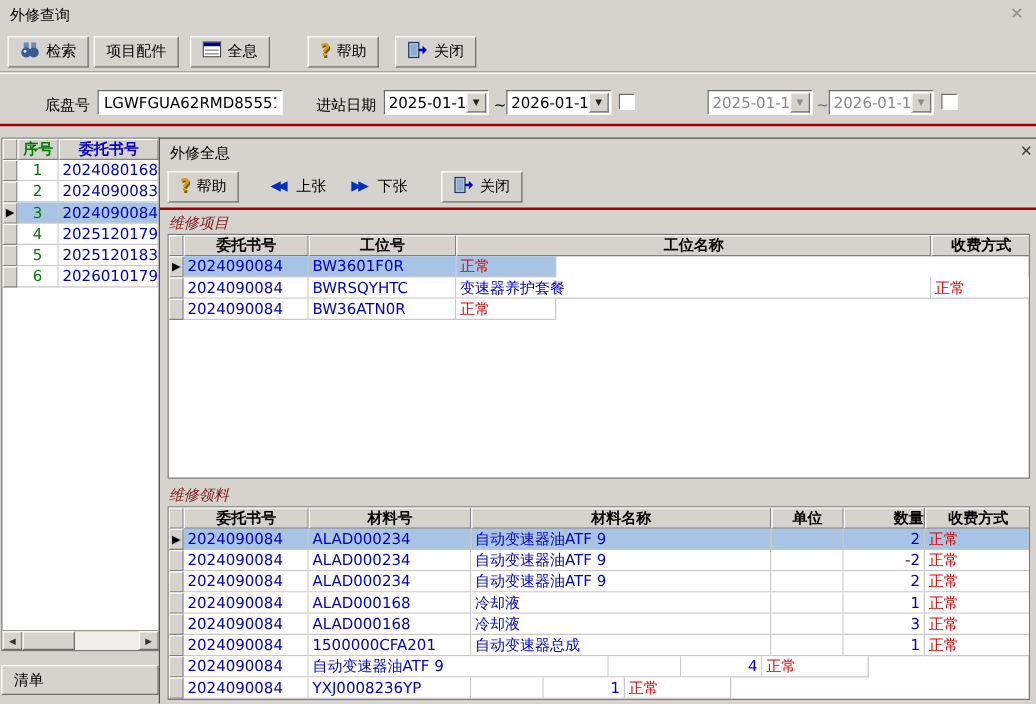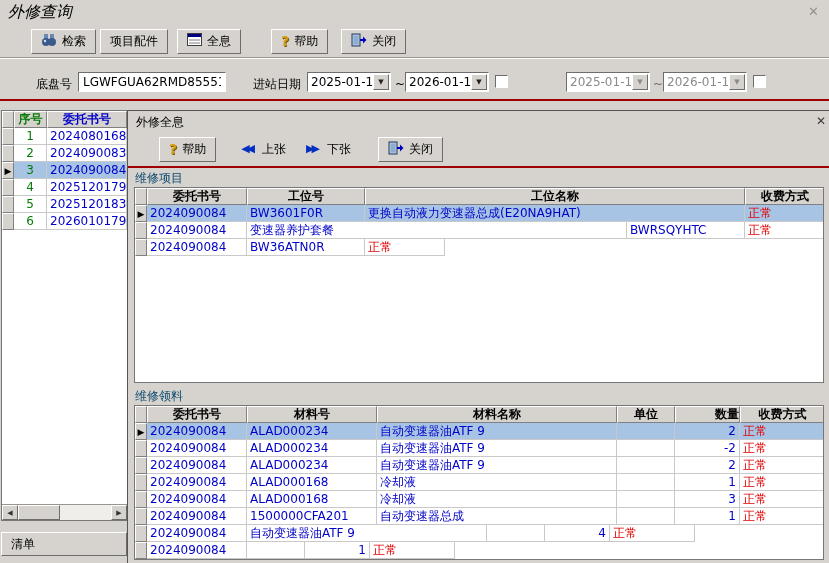--- a/index.html
+++ b/index.html
@@ -6,25 +6,25 @@
   html,body{width:829px;height:563px;overflow:hidden;}
   body{position:relative;background:#d6d3ce;color:#000;
        font-family:"DejaVu Sans","Liberation Sans",sans-serif;font-size:12px;}
 
   .raised{border-top:1px solid #fff;border-left:1px solid #fff;
           border-right:1px solid #6d6d6d;border-bottom:1px solid #6d6d6d;background:#d6d3ce;}
 
   
   .main-titlebar{position:absolute;top:0;left:0;width:100%;height:24px;
                  display:flex;align-items:center;padding:0 8px;}
-  .main-title{font-size:16px;font-style:italic;}
+  .main-title{font-size:12px;}
   .win-close{position:absolute;right:10px;top:4px;font-size:13px;color:#96928a;cursor:default;}
 
   .toolbar{position:absolute;top:27px;left:6px;height:28px;display:flex;align-items:center;}
-  .tb-btn{display:inline-flex;align-items:center;gap:5px;height:25px;padding:0 9px;cursor:default;margin-left:25px;}
+  .tb-btn{display:inline-flex;align-items:center;gap:5px;height:25px;padding:0 9px;cursor:default;}
   .tb-btn span.lbl{line-height:23px;}
   .groove{position:absolute;left:0;top:57px;width:100%;height:2px;
           border-top:1px solid #9a968e;border-bottom:1px solid #fff;}
 
   
   .flabel{position:absolute;height:16px;line-height:16px;}
   .field{position:absolute;height:20px;padding:0 4px;background:#fff;
          border-top:1px solid #6d6d6d;border-left:1px solid #6d6d6d;
          border-right:1px solid #fff;border-bottom:1px solid #fff;
          font-family:"DejaVu Sans","Liberation Sans",sans-serif;font-size:12px;color:#000;outline:none;}
@@ -93,21 +93,21 @@
   .list-btn{position:absolute;left:1px;top:532px;width:126px;height:24px;
             display:flex;align-items:center;padding-left:9px;cursor:default;}
 
   
   #detail{position:absolute;left:127px;top:110px;width:702px;height:453px;
           background:#d6d3ce;border-left:1px solid #565656;border-top:1px solid #565656;}
   .detail-titlebar{position:absolute;top:0;left:0;width:100%;height:22px;
                    display:flex;align-items:center;padding:0 8px;}
   .detail-close{position:absolute;right:3px;top:3px;font-size:12px;color:#3a3a3a;}
   .detail-toolbar{position:absolute;top:24px;left:6px;height:28px;display:flex;align-items:center;}
-  .section-label{position:absolute;color:#0c4a6e;height:15px;line-height:15px;}
+  .section-label{position:absolute;color:#7f1d1d;height:15px;line-height:15px;font-style:italic;}
 
   .arrow-icon{color:#0030c0;font-size:11px;letter-spacing:-3px;margin-right:5px;line-height:12px;}
   .help-q{color:#d49c10;font-weight:bold;font-size:14px;line-height:14px;
           text-shadow:1px 1px 0 #7a5c00;}
 </style>
 </head>
 <body>
 
 <div class="main-titlebar">
   <span class="main-title">外修查询</span>
@@ -280,28 +280,27 @@
       <div class="hcell col-order">委托书号</div>
       <div class="hcell col-station">工位号</div>
       <div class="hcell col-station_name">工位名称</div>
       <div class="hcell col-charge">收费方式</div>
     </div>
     <div class="grid-body">
         <div class="grid-row selected">
           <div class="cell gutter">▶</div>
           <div class="cell col-order">2024090084</div>
           <div class="cell col-station">BW3601F0R</div>
-          <div class="cell col-station_name">更换自动液力变速器总成(E20NA9HAT)</div>
-          <div class="cell col-charge">正常</div>
-        </div>
-        <div class="grid-row">
-          <div class="cell gutter"></div>
-          <div class="cell col-order">2024090084</div>
+          <div class="cell col-charge">正常</div>
+        </div>
+        <div class="grid-row">
+          <div class="cell gutter"></div>
+          <div class="cell col-order">2024090084</div>
+          <div class="cell col-station">BWRSQYHTC</div>
           <div class="cell col-station_name">变速器养护套餐</div>
-          <div class="cell col-station">BWRSQYHTC</div>
           <div class="cell col-charge">正常</div>
         </div>
         <div class="grid-row">
           <div class="cell gutter"></div>
           <div class="cell col-order">2024090084</div>
           <div class="cell col-station">BW36ATN0R</div>
           <div class="cell col-charge">正常</div>
         </div>
       </div>
   </div>
@@ -377,19 +376,20 @@
           <div class="cell gutter"></div>
           <div class="cell col-order">2024090084</div>
           <div class="cell col-material_name">自动变速器油ATF 9</div>
           <div class="cell col-unit"></div>
           <div class="cell col-qty">4</div>
           <div class="cell col-charge">正常</div>
         </div>
         <div class="grid-row">
           <div class="cell gutter"></div>
           <div class="cell col-order">2024090084</div>
+          <div class="cell col-material">YXJ0008236YP</div>
           <div class="cell col-unit"></div>
           <div class="cell col-qty">1</div>
           <div class="cell col-charge">正常</div>
         </div>
       </div>
   </div>
 </div>
 
 </body></html>

